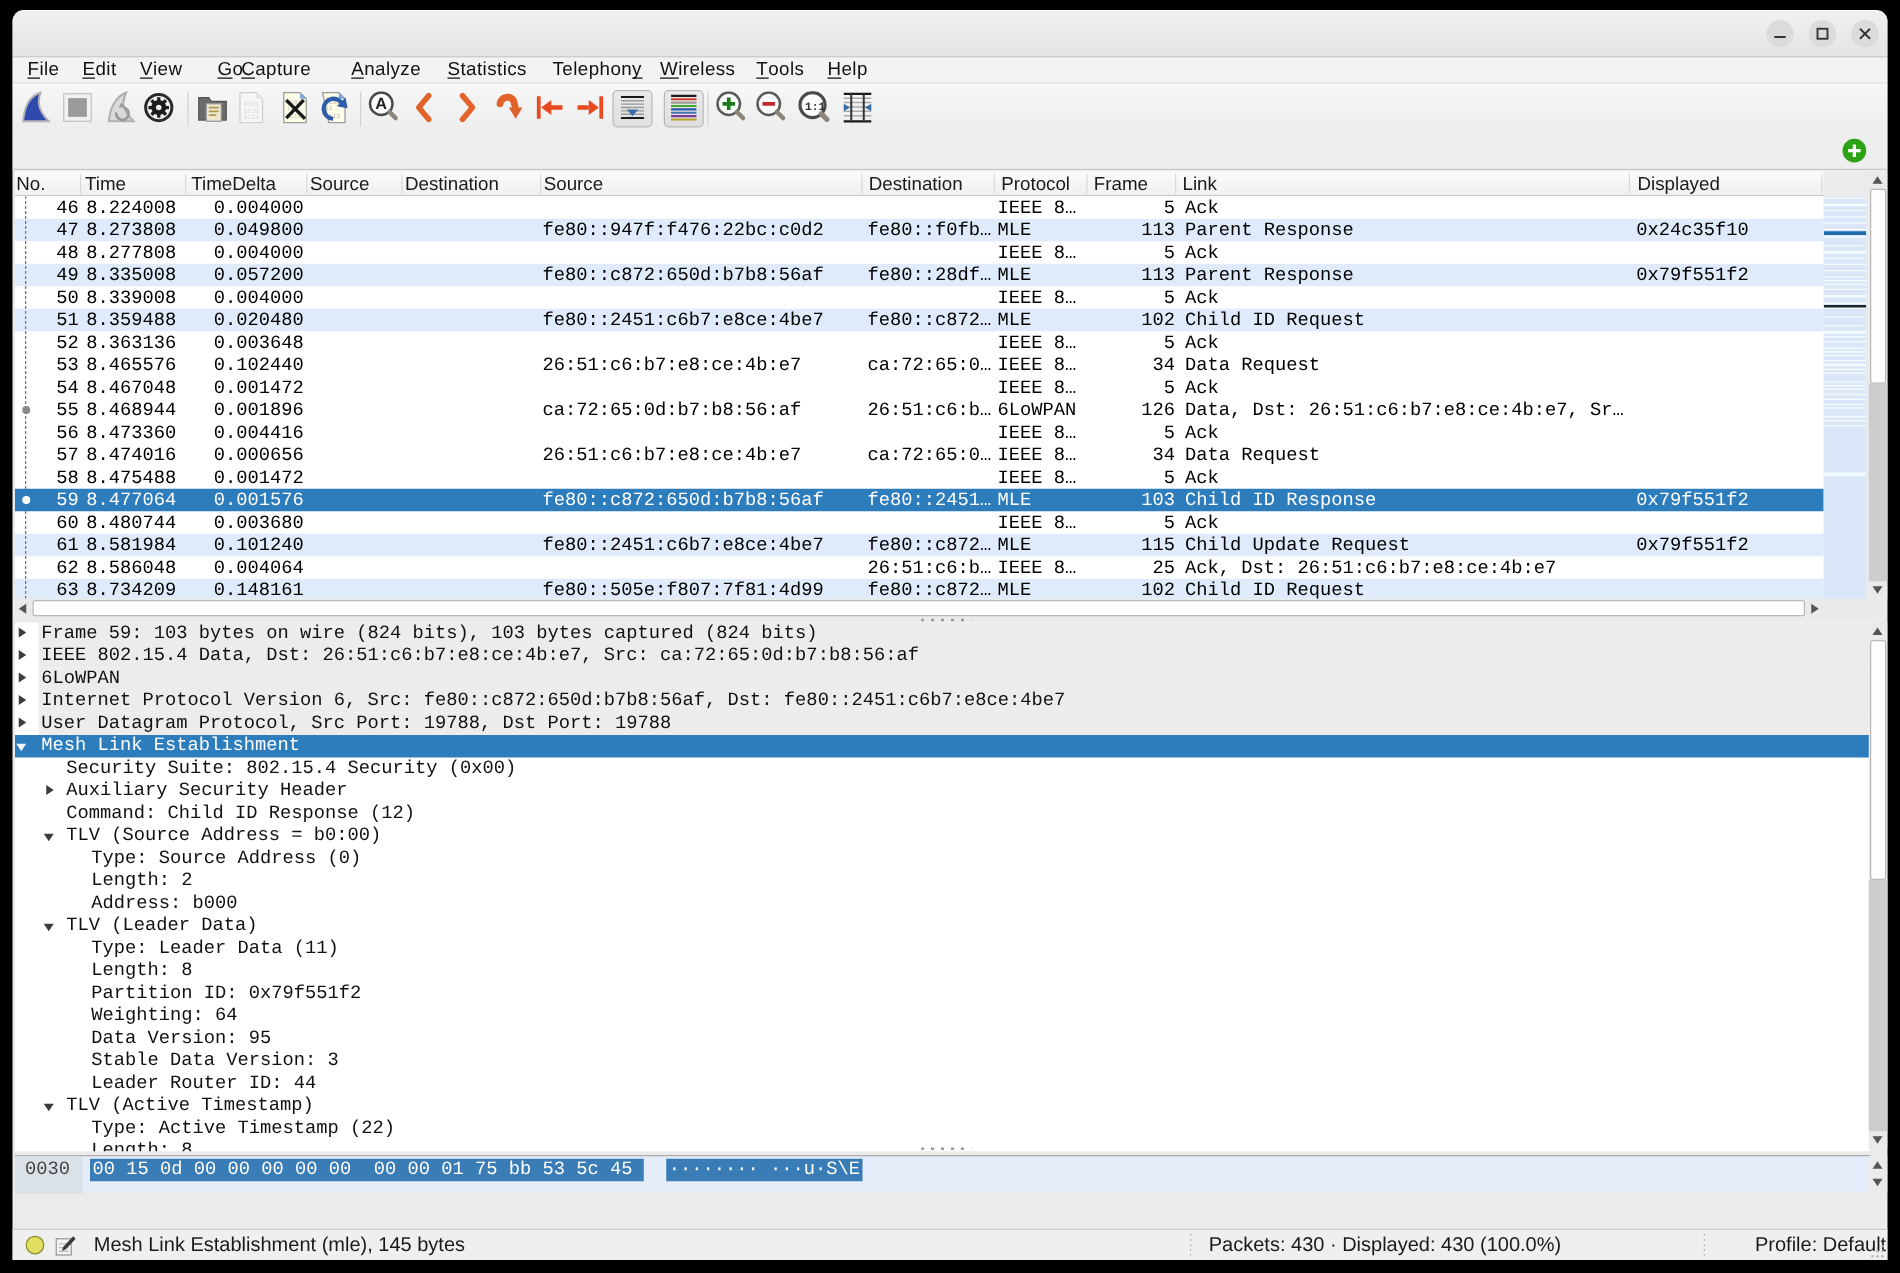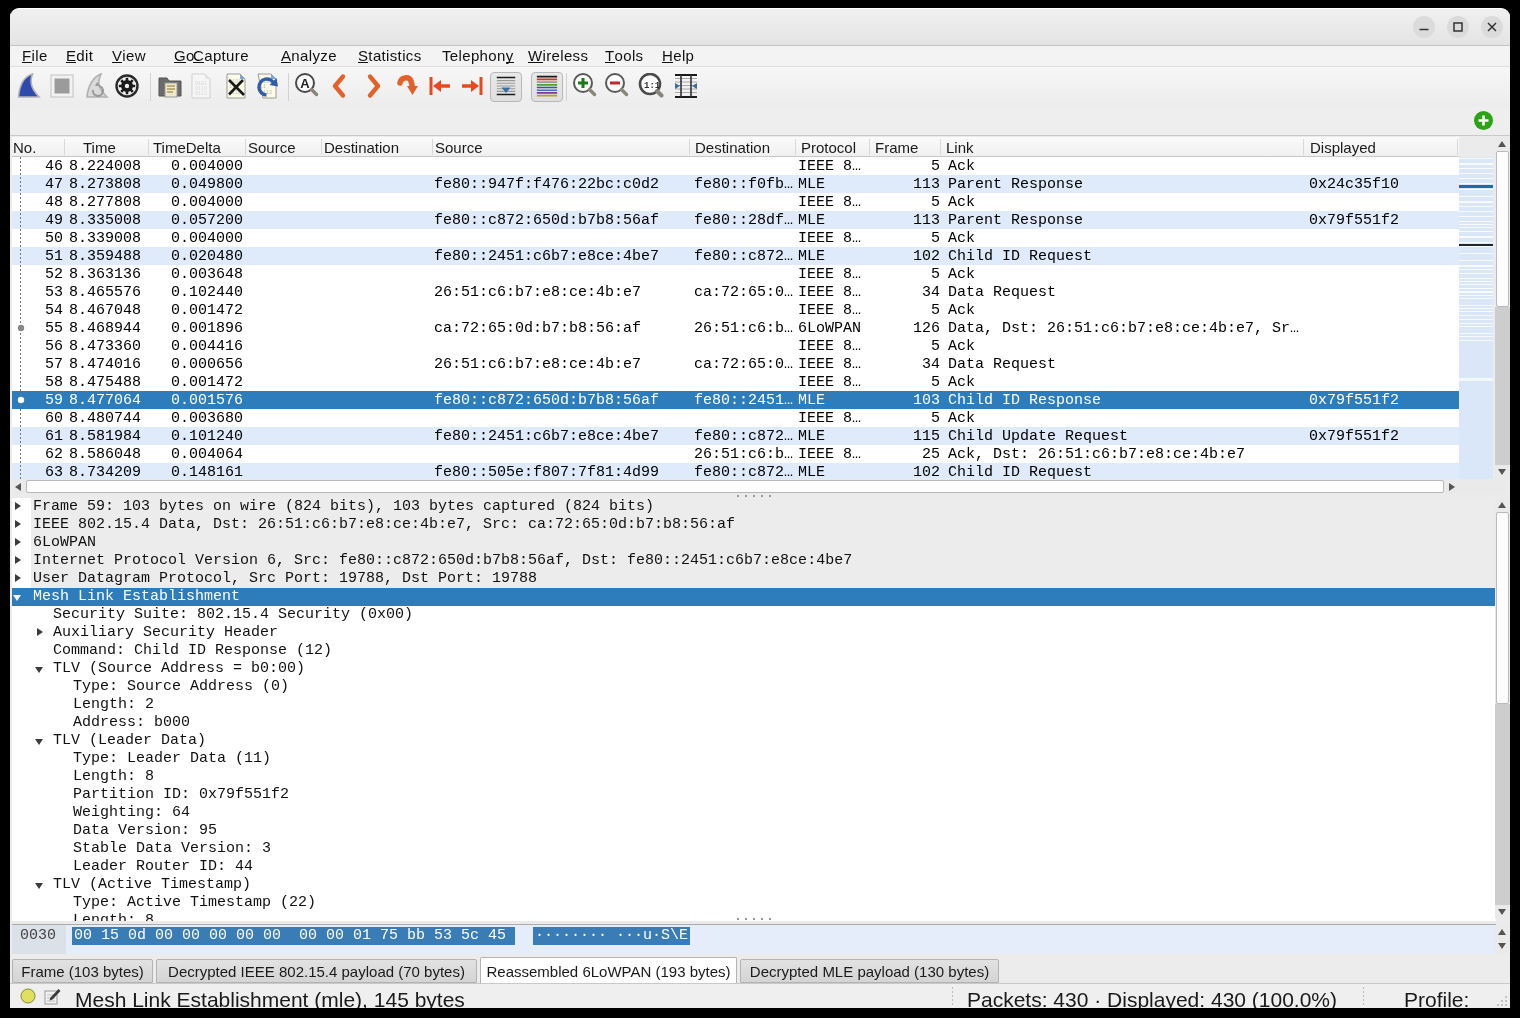--- a/index.html
+++ b/index.html
@@ -71,21 +71,21 @@
 .bsel{position:absolute;top:2px;height:18px;background:#3a7cb5;color:#fff;}
 
 .tabbar{position:absolute;left:0;top:945px;width:1500px;height:29px;background:#ececec;}
 .tab{position:absolute;top:5px;height:24px;background:linear-gradient(#e2e2e2,#d4d4d4);
  border:1px solid #b3b3b3;font-size:15px;color:#1a1a1a;text-align:center;border-radius:2px 2px 0 0;}
 .tab.on{background:#fff;top:3px;height:26px;border-bottom:none;}
 .tab div{margin-top:3px}
 .tab.on div{margin-top:5px}
 
 .status{position:absolute;left:0;top:974px;width:1500px;height:25px;background:#efefef;
- border-top:1px solid #c9c9c9;font-size:21px;color:#1a1a1a;}
+ border-top:1px solid #c9c9c9;font-size:16px;color:#1a1a1a;}
 </style></head><body>
 <div class="win"><div class="titlebar">
       <div class="wbtn" style="left:1403px">
         <svg width="14" height="14">
           <path d="M2.5 9.5h9" stroke="#333" stroke-width="1.6" fill="none"></path>
         </svg>
       </div>
       <div class="wbtn" style="left:1437px">
         <svg width="14" height="14">
           <rect x="3" y="3" width="8" height="8" fill="none" stroke="#333" stroke-width="1.5"></rect>
@@ -262,21 +262,21 @@
         <line x1="18" y1="2" x2="18" y2="24" stroke="#333" stroke-width="1.6"></line>
         <path d="M2 10l5 3-5 3z" fill="#3a6ea5"></path>
         <path d="M24 10l-5 3 5 3z" fill="#3a6ea5"></path>
       </svg>
     </div><div class="filterbar">
       <div style="position:absolute;left:1464px;top:4px;width:19px;height:19px;border-radius:50%;background:#2ea216"><svg width="19" height="19">
           <path d="M9.5 4.5v10M4.5 9.5h10" stroke="#fff" stroke-width="2.6"></path>
         </svg></div>
     </div><div class="hdr">
       <span style="left:1px">No.</span>
-      <span style="left:71px">Time</span>
+      <span style="left:56px">Time</span>
       <span style="left:141px">TimeDelta</span>
       <span style="left:236px">Source</span>
       <span style="left:312px">Destination</span>
       <span style="left:423px">Source</span>
       <span style="left:683px">Destination</span>
       <span style="left:789px">Protocol</span>
       <span style="left:863px">Frame</span>
       <span style="left:934px">Link</span>
       <span style="left:1298px">Displayed</span>
       <i style="left:52px"></i>
@@ -350,34 +350,21 @@
 <div class="sbthumb" style="left:14px;top:1px;width:1418px;height:13px"></div>
 <div class="arr" style="left:1437px;top:4px;border-left:6px solid #555;border-right:none"></div>
 </div><div class="abs" style="left:1449px;top:470px;width:49px;height:15px;background:#eaeaea"></div><div class="abs" style="left:727px;top:486px;width:40px;height:2px;background:repeating-linear-gradient(90deg,#999 0 2px,transparent 2px 8px)"></div><div class="detail mono"><div class="dline" style="top:0px"><i class="gbar"></i><div class="tri trir" style="left:3px"></div><span style="left:21px">Frame 59: 103 bytes on wire (824 bits), 103 bytes captured (824 bits)</span></div><div class="dline" style="top:18px"><i class="gbar"></i><div class="tri trir" style="left:3px"></div><span style="left:21px">IEEE 802.15.4 Data, Dst: 26:51:c6:b7:e8:ce:4b:e7, Src: ca:72:65:0d:b7:b8:56:af</span></div><div class="dline" style="top:36px"><i class="gbar"></i><div class="tri trir" style="left:3px"></div><span style="left:21px">6LoWPAN</span></div><div class="dline" style="top:54px"><i class="gbar"></i><div class="tri trir" style="left:3px"></div><span style="left:21px">Internet Protocol Version 6, Src: fe80::c872:650d:b7b8:56af, Dst: fe80::2451:c6b7:e8ce:4be7</span></div><div class="dline" style="top:72px"><i class="gbar"></i><div class="tri trir" style="left:3px"></div><span style="left:21px">User Datagram Protocol, Src Port: 19788, Dst Port: 19788</span></div><div class="dline sel" style="top:90px"><div class="tri trid" style="left:1px"></div><span style="left:21px">Mesh Link Establishment</span></div><div class="dline" style="top:108px"><span style="left:41px">Security Suite: 802.15.4 Security (0x00)</span></div><div class="dline" style="top:126px"><div class="tri trir" style="left:25px"></div><span style="left:41px">Auxiliary Security Header</span></div><div class="dline" style="top:144px"><span style="left:41px">Command: Child ID Response (12)</span></div><div class="dline" style="top:162px"><div class="tri trid" style="left:23px"></div><span style="left:41px">TLV (Source Address = b0:00)</span></div><div class="dline" style="top:180px"><span style="left:61px">Type: Source Address (0)</span></div><div class="dline" style="top:198px"><span style="left:61px">Length: 2</span></div><div class="dline" style="top:216px"><span style="left:61px">Address: b000</span></div><div class="dline" style="top:234px"><div class="tri trid" style="left:23px"></div><span style="left:41px">TLV (Leader Data)</span></div><div class="dline" style="top:252px"><span style="left:61px">Type: Leader Data (11)</span></div><div class="dline" style="top:270px"><span style="left:61px">Length: 8</span></div><div class="dline" style="top:288px"><span style="left:61px">Partition ID: 0x79f551f2</span></div><div class="dline" style="top:306px"><span style="left:61px">Weighting: 64</span></div><div class="dline" style="top:324px"><span style="left:61px">Data Version: 95</span></div><div class="dline" style="top:342px"><span style="left:61px">Stable Data Version: 3</span></div><div class="dline" style="top:360px"><span style="left:61px">Leader Router ID: 44</span></div><div class="dline" style="top:378px"><div class="tri trid" style="left:23px"></div><span style="left:41px">TLV (Active Timestamp)</span></div><div class="dline" style="top:396px"><span style="left:61px">Type: Active Timestamp (22)</span></div><div class="dline" style="top:414px"><span style="left:61px">Length: 8</span></div></div><div class="abs sb" style="left:1485px;top:489px;width:15px;height:421px">
 <div class="arr" style="left:3px;top:4px;border-bottom:6px solid #555;border-top:none"></div>
 <div class="sbthumb" style="left:1px;top:14px;width:13px;height:192px"></div>
 <div class="abs" style="left:0;top:206px;width:15px;height:201px;background:#cdcdcd"></div>
 <div class="arr" style="left:3px;top:411px;border-top:6px solid #555;border-bottom:none"></div>
 </div><div class="abs" style="left:727px;top:909px;width:40px;height:2px;background:repeating-linear-gradient(90deg,#999 0 2px,transparent 2px 8px)"></div><div class="bytes mono"><div class="boff"><span style="position:absolute;left:8px;top:2px">0030</span></div><div class="bsel" style="left:60px;width:443px"><span style="position:absolute;left:2px;top:0">00 15 0d 00 00 00 00 00  00 00 01 75 bb 53 5c 45</span></div><div class="bsel" style="left:521px;width:157px"><span style="position:absolute;left:2px;top:0">········ ···u·S\E</span></div></div><div class="abs sb" style="left:1485px;top:916px;width:15px;height:29px">
 <div class="arr" style="left:3px;top:4px;border-bottom:6px solid #555;border-top:none"></div>
 <div class="arr" style="left:3px;top:18px;border-top:6px solid #555;border-bottom:none"></div>
-</div><div class="tabbar">
-      <div class="tab" style="left:2px;width:141px">
-        <div>Frame (103 bytes)</div>
-      </div>
-      <div class="tab" style="left:146px;width:321px">
-        <div>Decrypted IEEE 802.15.4 payload (70 bytes)</div>
-      </div>
-      <div class="tab on" style="left:470px;width:257px">
-        <div>Reassembled 6LoWPAN (193 bytes)</div>
-      </div>
-      <div class="tab" style="left:730px;width:259px">
-        <div>Decrypted MLE payload (130 bytes)</div>
-      </div>
-    </div><div class="status">
+</div><div class="status">
       <svg style="position:absolute;left:10px;top:4px" width="16" height="16">
         <circle cx="8" cy="8" r="7" fill="#e0e060" stroke="#8a8a30"></circle>
       </svg>
       <svg style="position:absolute;left:34px;top:4px" width="17" height="17">
         <rect x="1" y="3" width="12" height="13" fill="#f2f2f2" stroke="#999"></rect>
         <g stroke="#bbb">
           <line x1="3" y1="7" x2="11" y2="7"></line>
           <line x1="3" y1="10" x2="11" y2="10"></line>
           <line x1="3" y1="13" x2="11" y2="13"></line>
         </g>

